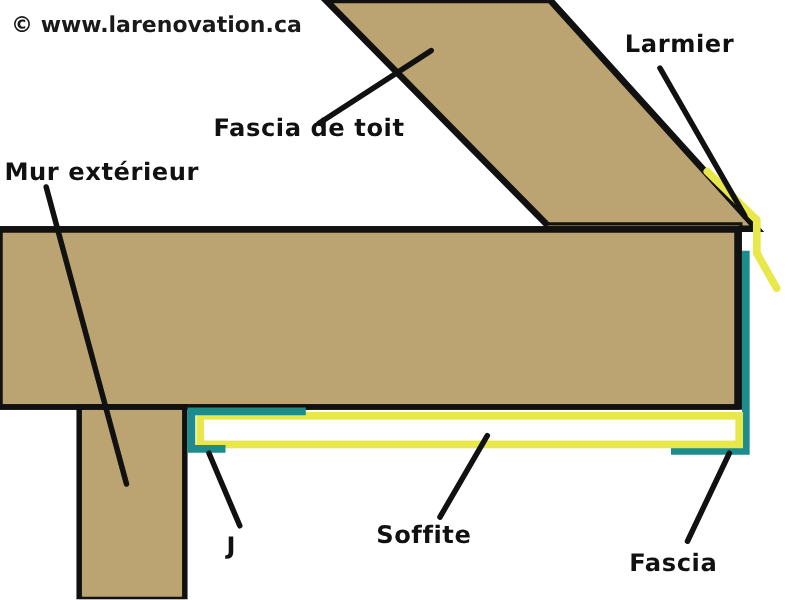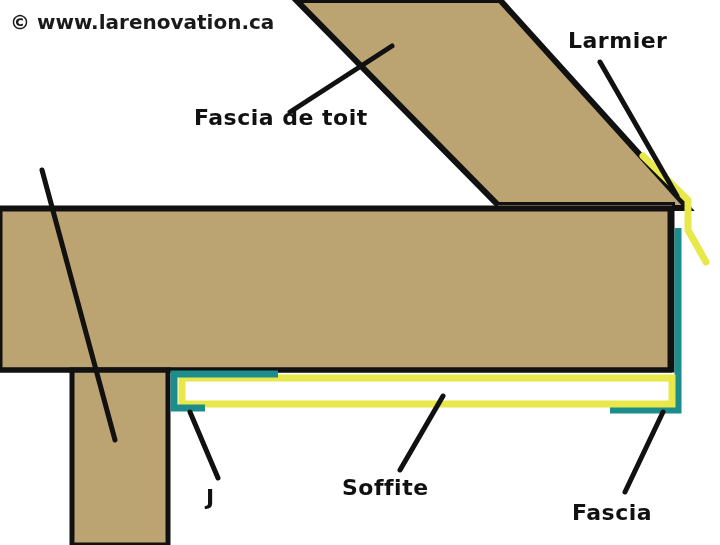--- a/index.html
+++ b/index.html
@@ -93,20 +93,21 @@
     <line x1="625" y1="492" x2="663" y2="412" stroke="#111111" stroke-width="5" stroke-linecap="round"></line>
 
   </svg>
 
   <div class="watermark">© www.larenovation.ca</div>
 
   <div class="label lbl-larmier">Larmier</div>
 
   <div class="label lbl-ferme">Fascia de toit</div>
 
+  <div class="label lbl-mur">Mur extérieur</div>
 
   <div class="label lbl-j">J</div>
 
   <div class="label lbl-fascia">Fascia</div>
 
   <div class="label lbl-soffite">Soffite</div>
 
 </div>
 
 </body></html>

